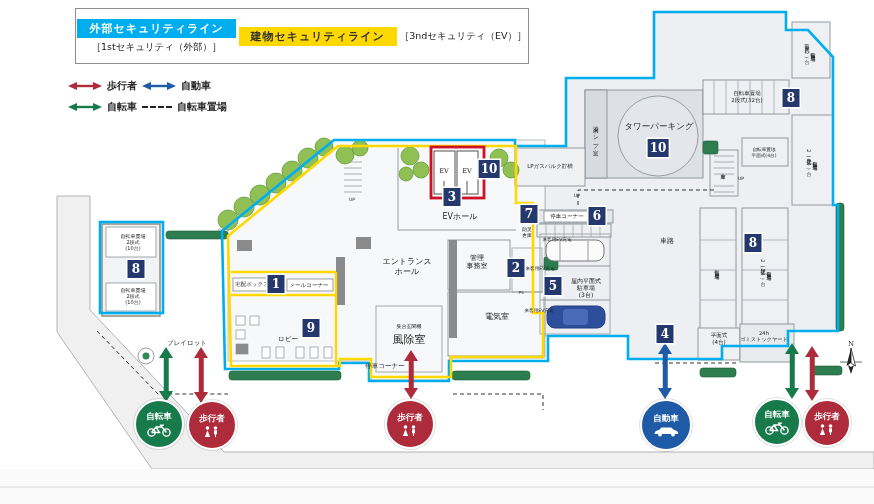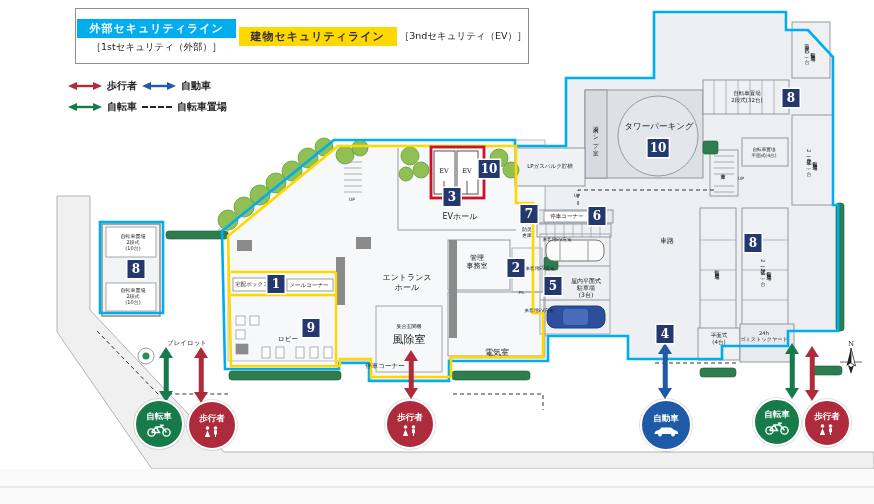--- a/index.html
+++ b/index.html
@@ -216,25 +216,25 @@
       </g>
 
       <g transform="translate(851,362)">
         <line x1="-11" y1="0" x2="11" y2="0" stroke="#444" stroke-width="0.8"></line>
         <polygon points="0,-14 -4.5,4 0,1" fill="#222"></polygon>
         <polygon points="0,-14 4.5,4 0,1" fill="#fff" stroke="#222" stroke-width="0.8"></polygon>
         <polygon points="0,12 -3,3 0,5 3,3" fill="#222"></polygon>
       </g>
     </svg>
   <div class="lbl" style="left: 460px; top: 217px; font-size: 8px;">EVホール</div>
-      <div class="lbl" style="left: 407px; top: 267px; font-size: 8px; margin-top: 16px;">エントランス
+      <div class="lbl" style="left: 407px; top: 267px; font-size: 8px;">エントランス
 ホール</div>
       <div class="lbl" style="left: 477px; top: 262px; font-size: 7px;">管理
 事務室</div>
-      <div class="lbl" style="left: 497px; top: 317px; font-size: 8px; margin-top: 36px;">電気室</div>
+      <div class="lbl" style="left: 497px; top: 317px; font-size: 8px;">電気室</div>
       <div class="lbl" style="left: 409px; top: 326px; font-size: 5px;">集合玄関機</div>
       <div class="lbl" style="left: 409px; top: 340px; font-size: 11px;">風除室</div>
       <div class="lbl" style="left: 385px; top: 367px; font-size: 6.5px;">停車コーナー</div>
       <div class="lbl" style="left: 288px; top: 340px; font-size: 6.5px;">ロビー</div>
       <div class="lbl" style="left: 252px; top: 284px; font-size: 5.5px;">宅配ボックス</div>
       <div class="lbl" style="left: 309px; top: 285px; font-size: 5.5px;">メールコーナー</div>
       <div class="lbl" style="left: 187px; top: 344px; font-size: 6.5px;">プレイロット</div>
       <div class="lbl" style="left: 659px; top: 126px; font-size: 8.5px;">タワーパーキング</div>
       <div class="lbl v" style="left: 596px; top: 134px; font-size: 5.5px;">消火ポンプ室</div>
       <div class="lbl" style="left: 550px; top: 166px; font-size: 5.5px;">LPガスバルク貯槽</div>

